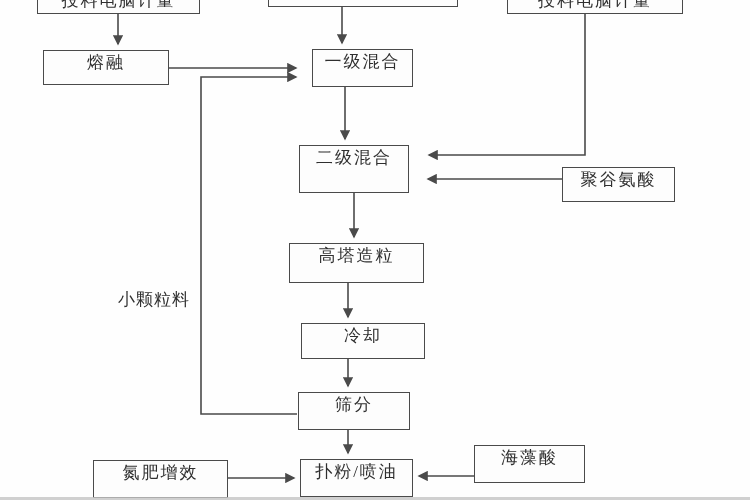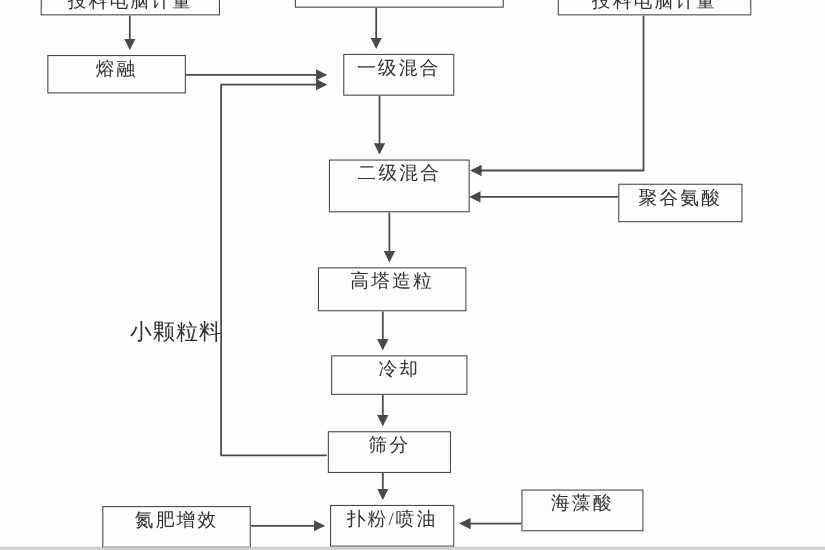--- a/index.html
+++ b/index.html
@@ -21,21 +21,21 @@
     font-size:17px;
     letter-spacing:2px;
     color:#2f2f2f;
   }
   .box.clipped{
     align-items:flex-end;
     padding-bottom:1px;
   }
   .float-label{
     position:absolute;
-    font-size:20px;
+    font-size:17px;
     letter-spacing:1px;
     color:#2f2f2f;
     white-space:nowrap;
   }
   #arrow-layer{
     position:absolute;
     left:0;top:0;
     pointer-events:none;
   }
   #arrow-layer path{
@@ -90,21 +90,21 @@
   </div>
 
   <div class="box" style="left:43px;top:50px;width:126px;height:35px">
     <span>熔融</span>
   </div>
 
   <div class="box" style="left:312px;top:49px;width:101px;height:38px">
     <span>一级混合</span>
   </div>
 
-  <div class="box" style="left:299px;top:145px;width:128px;height:48px">
+  <div class="box" style="left:299px;top:145px;width:110px;height:48px">
     <span>二级混合</span>
   </div>
 
   <div class="box" style="left:562px;top:167px;width:113px;height:35px">
     <span>聚谷氨酸</span>
   </div>
 
   <div class="box" style="left:289px;top:243px;width:135px;height:40px">
     <span>高塔造粒</span>
   </div>

